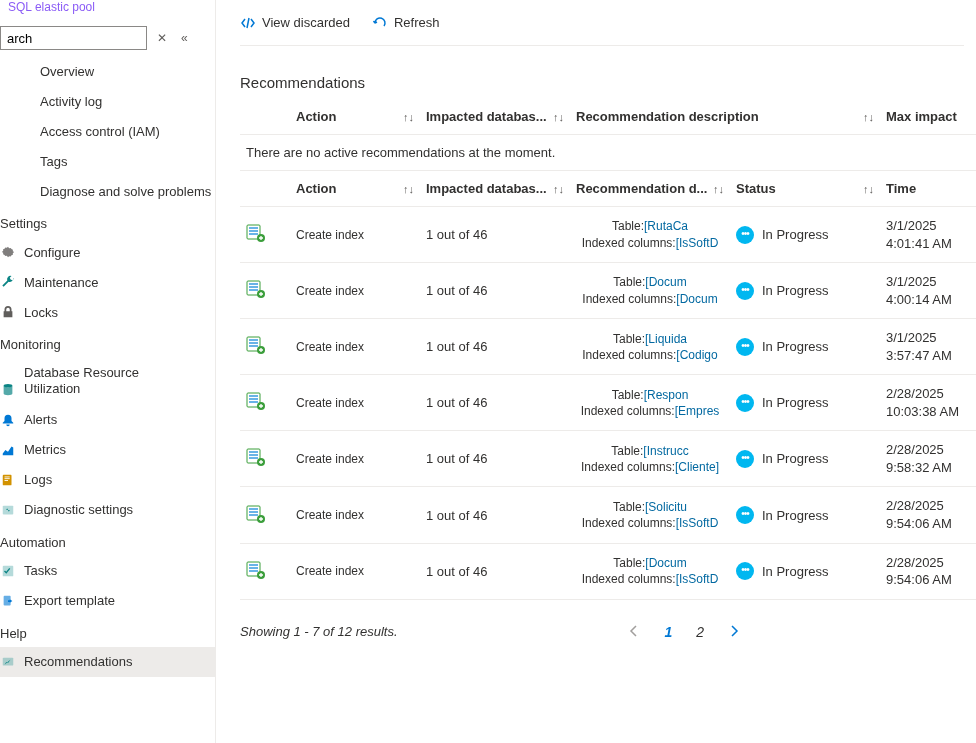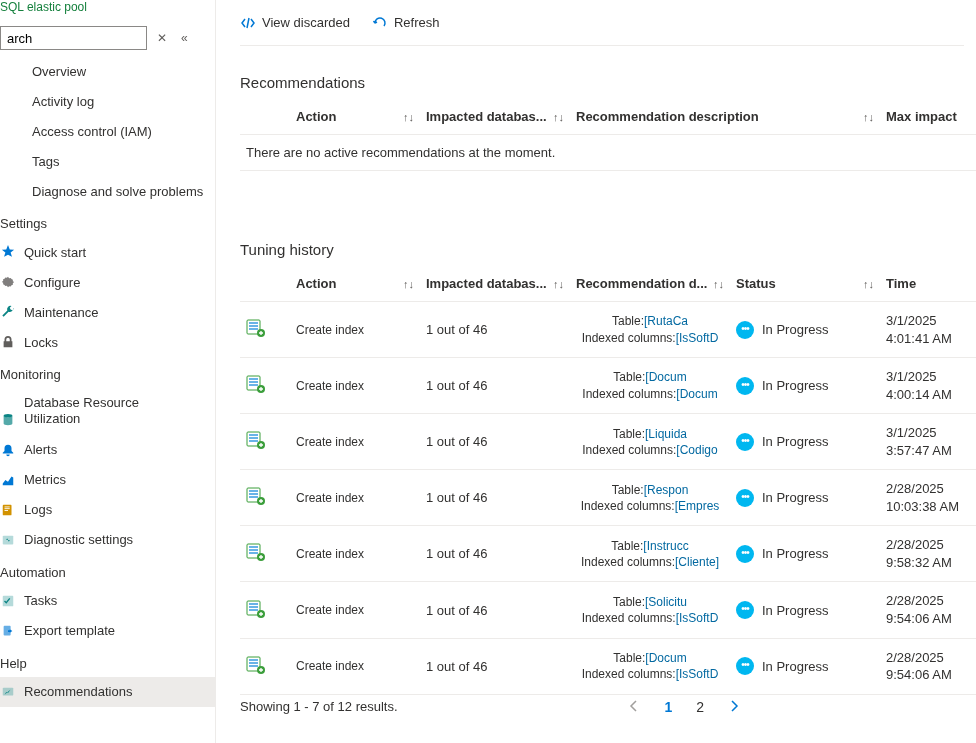--- a/index.html
+++ b/index.html
@@ -16,23 +16,23 @@
   
   .sidebar {
     width: 216px;
     height: 100%;
     border-right: 1px solid #edebe9;
     display: flex;
     flex-direction: column;
     overflow: hidden;
   }
   .sidebar-header {
-    padding: 0 0 6px 0;
+    padding: 0 0 6px 8px;
     font-size: 12px;
-    color: #15803d;
+    color: #8b5cf6;
   }
   .search-row {
     display: flex;
     align-items: center;
     gap: 6px;
     padding: 6px 0 6px 0;
   }
   .search-input {
     flex: 0 0 147px;
     width: 147px;
@@ -64,21 +64,21 @@
   .nav-item.selected { background: #edebe9; }
   .nav-item .icon-slot {
     width: 16px;
     height: 16px;
     display: inline-flex;
     align-items: center;
     justify-content: center;
     flex: 0 0 16px;
   }
   .nav-item.no-icon .icon-slot { visibility: hidden; }
-  .nav-item.no-icon { padding-left: 8px; }
+  .nav-item.no-icon { padding-left: 16px; }
   .nav-section-label {
     font-size: 13px;
     color: #323130;
     padding: 6px 0 6px 0;
     margin-top: 4px;
   }
   .nav-item.multiline {
     align-items: flex-end;
     line-height: 1.25;
   }
@@ -185,21 +185,23 @@
     letter-spacing: -1px;
     line-height: 1;
     position: relative;
     top: -1px;
   }
   .time-cell { color: #605e5c; line-height: 1.35; }
   .time-cell .t2 { display:block; }
   .pager-row {
     display: flex;
     align-items: center;
+    margin-top: 20px;
     gap: 12px;
+    font-style: italic;
   }
   .pager-row .results-text { color: #323130; }
   .pager {
     margin-left: auto;
     margin-right: 220px;
     display: flex;
     align-items: center;
     gap: 16px;
   }
   .pager .pg-btn {
@@ -253,28 +255,20 @@
       <span class="icon-slot"></span>
       <span>Tags</span>
     </div>
     <div class="nav-item no-icon">
       <span class="icon-slot"></span>
       <span>Diagnose and solve problems</span>
     </div>
 
     <div class="nav-section-label">Settings</div>
 
-    <div class="nav-item">
-      <span class="icon-slot nav-icon c-blue">
-        <svg viewBox="0 0 16 16">
-            <path fill="currentColor" d="M8 0l2 5 5 .5-4 3 1.5 5L8 11 3.5 13.5 5 8.5 1 5.5 6 5z"></path>
-          </svg>
-      </span>
-      <span>Quick start</span>
-    </div>
     <div class="nav-item">
       <span class="icon-slot nav-icon c-gray">
         <svg viewBox="0 0 16 16">
             <path fill="currentColor" d="M8 5a3 3 0 100 6 3 3 0 000-6zm7 3l-1.5-.9.1-1.7-1.6-.7-1-1.4-1.7.3L8 2l-1.3 1.1-1.7-.3-1 1.4-1.6.7.1 1.7L1 8l1.5.9-.1 1.7 1.6.7 1 1.4 1.7-.3L8 14l1.3-1.1 1.7.3 1-1.4 1.6-.7-.1-1.7z" fill-opacity=".8"></path>
           </svg>
       </span>
       <span>Configure</span>
     </div>
     <div class="nav-item">
       <span class="icon-slot nav-icon c-teal">
@@ -426,21 +420,20 @@
         </th>
       </tr>
     </thead>
     <tbody>
       <tr>
           <td colspan="5" class="empty-msg">There are no active recommendations at the moment.</td>
         </tr>
     </tbody>
   </table>
 
-  <div class="section-title" style="margin-top:70px">Tuning history</div>
   <table class="grid">
     <colgroup>
       <col style="width:50px">
         <col style="width:130px">
         <col style="width:150px">
         <col style="width:160px">
         <col style="width:150px">
         <col style="width:100px">
     </colgroup>
     <thead>

